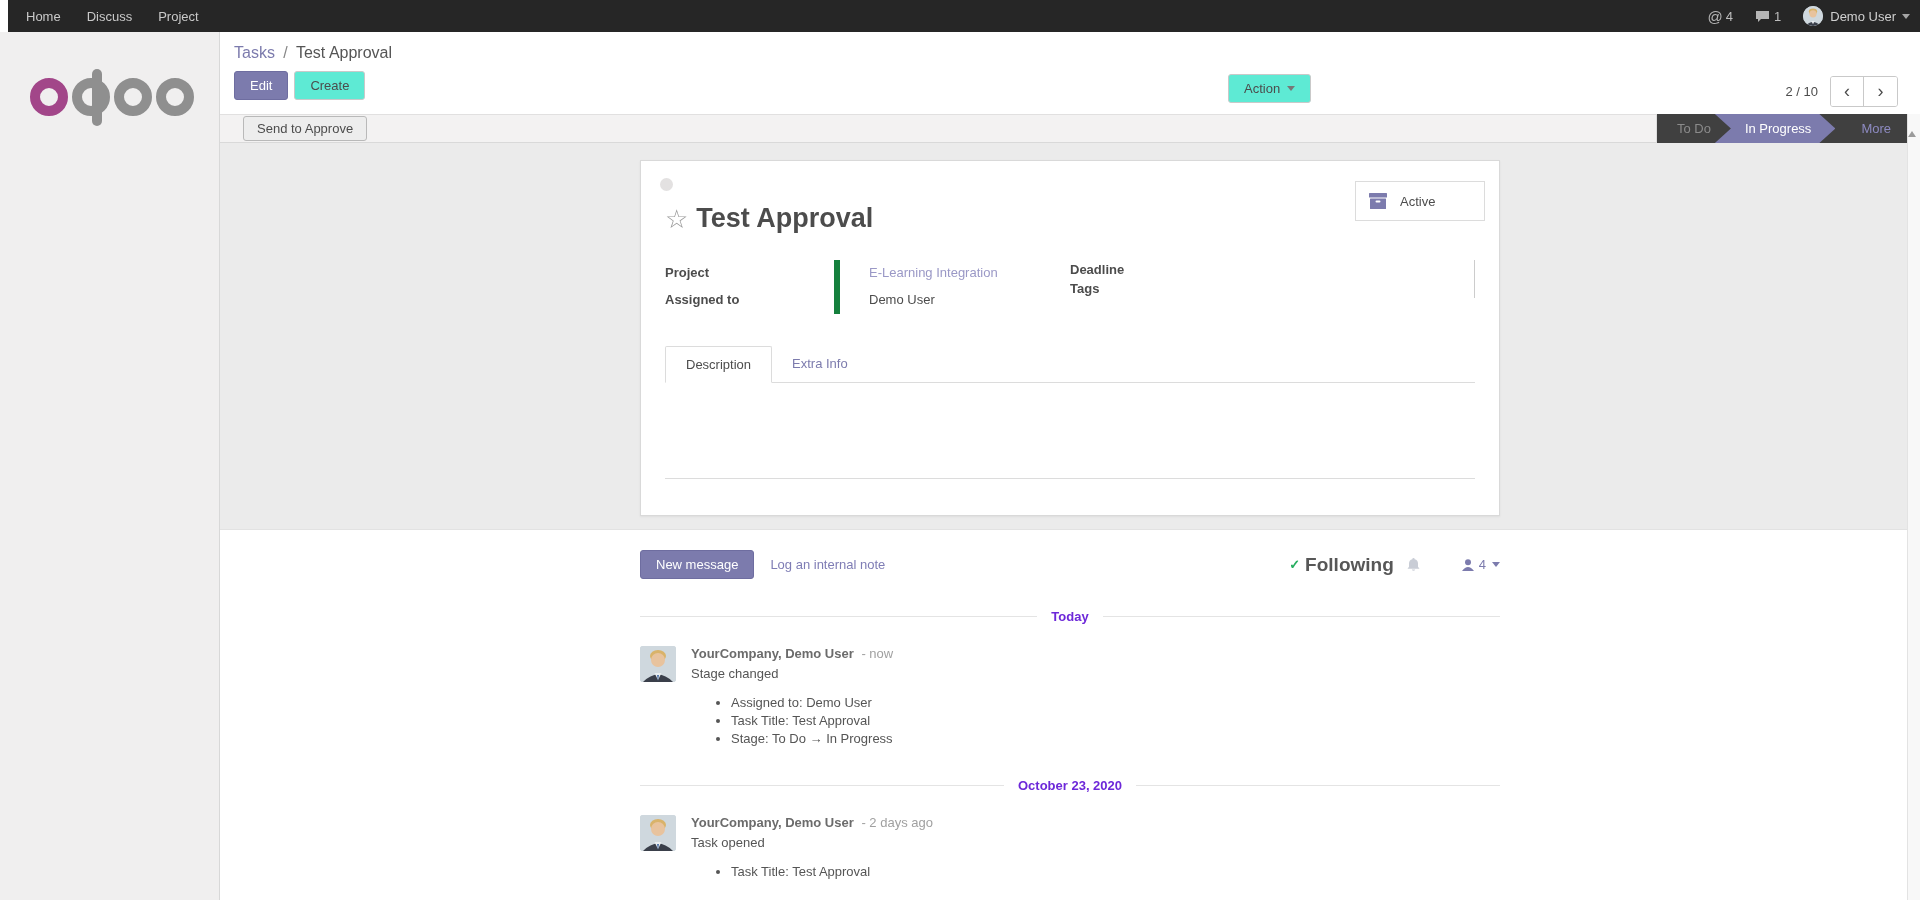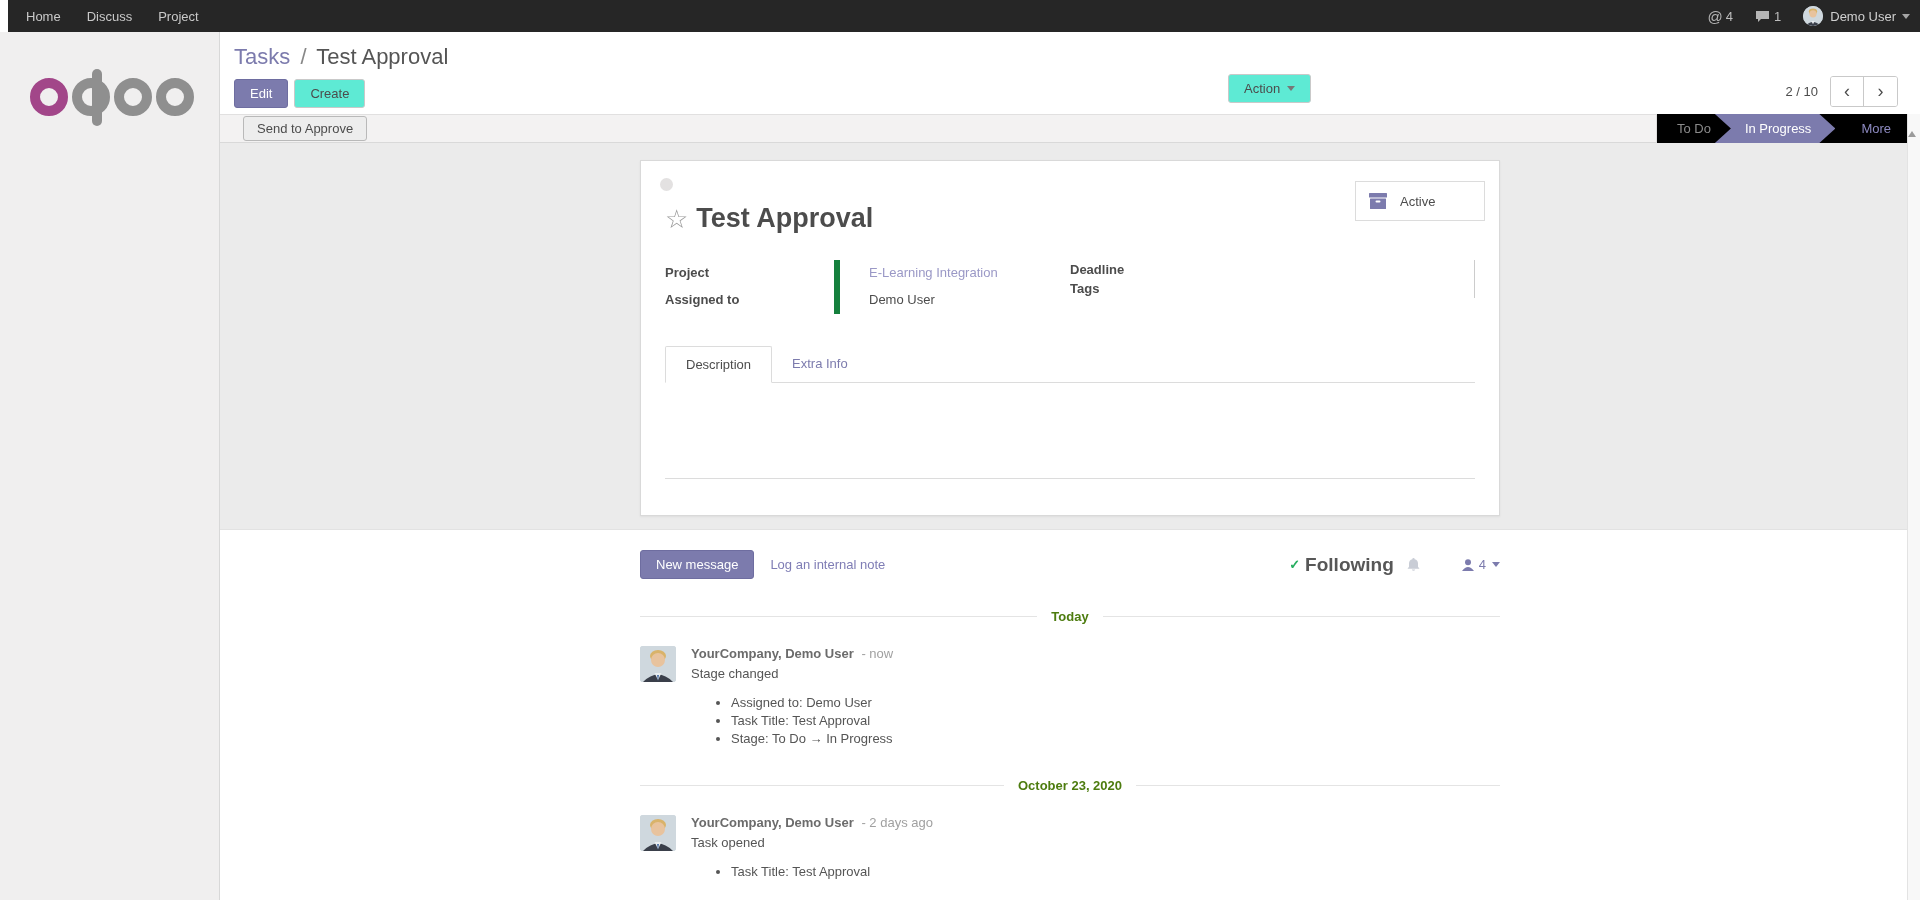--- a/index.html
+++ b/index.html
@@ -25,21 +25,21 @@
   .logo-o { width:38px; height:38px; border:10px solid #8f8f8f; border-radius:50%; margin-right:4px; }
   .logo-o.magenta { border-color:#a24689; }
   .logo-d { position:relative; }
   .logo-d .asc { position:absolute; top:-19px; right:-2px; width:10px; height:57px;
     background:#8f8f8f; border-radius:5px; }
 
   
   .main { position:absolute; top:32px; left:220px; right:0; bottom:0; background:#fff; }
 
   .control-panel { position:relative; height:82px; background:#fff; padding:12px 0 0 14px; }
-  .breadcrumb { font-size:22px; }
+  .breadcrumb { font-size:16px; }
   .bc-parent { color:#7c7bad; cursor:pointer; }
   .bc-sep { color:#888; margin:0 4px; }
   .bc-current { color:#555; }
   .cp-buttons { margin-top:9px; display:flex; }
   .btn { font-size:13px; border-radius:3px; padding:6px 15px; cursor:pointer;
     border:1px solid #c9c9c9; background:#5eead4; color:#4c4c4c; display:inline-flex; align-items:center; }
   .btn-primary { background:#7c7bad; border-color:#6e6da0; color:#fff; }
   .btn + .btn { margin-left:6px; }
   .action-btn { position:absolute; left:1008px; top:42px; }
   .action-btn .caret { color:#777; margin-left:7px; }
@@ -49,21 +49,21 @@
   .pager-btn { width:33px; height:29px; background:#fff; display:flex; align-items:center;
     justify-content:center; font-size:18px; color:#4c4c4c; cursor:pointer; }
   .pager-btn:first-child { border-right:1px solid #c9c9c9; }
 
   
   .statusbar { height:29px; background:#f3f2f2; border-top:1px solid #e1e0e0;
     border-bottom:1px solid #d9d9d9; display:flex; align-items:center; position:relative; }
   .send-btn { margin-left:23px; background:#ededed; border:1px solid #b9b9b9; border-radius:3px;
     font-size:13px; color:#4c4c4c; padding:4px 13px; cursor:pointer; }
   .stages { margin-left:auto; margin-right:13px; display:flex; align-items:stretch; height:29px;
-    background:#000000; border-left:1px solid #dedede; }
+    background:#404040; border-left:1px solid #dedede; }
   .stage { display:flex; align-items:center; font-size:13px; cursor:pointer; }
   .stage-normal { color:#8b8b8b; padding:0 20px; }
   .stage-active { background:#7c7bad; color:#fff; padding:0 24px 0 30px; margin-left:-16px;
     clip-path:polygon(0 0, calc(100% - 16px) 0, 100% 50%, calc(100% - 16px) 100%, 0 100%, 16px 50%); }
   .stage-link { color:#8d8ac1; padding:0 16px 0 26px; }
 
   
   .sheet-area { height:387px; background:#ebebeb; border-bottom:1px solid #e2e2e2; }
   .card { position:relative; width:860px; height:356px; margin:0 auto; top:17px;
     background:#fff; border:1px solid #d9d9d9; box-shadow:0 1px 2px rgba(0,0,0,.06);
@@ -98,21 +98,21 @@
   .chatter-top { display:flex; align-items:center; }
   .log-note { font-size:13px; color:#7f7db5; margin-left:16px; cursor:pointer; }
   .chatter-right { margin-left:auto; display:flex; align-items:center; }
   .follow-check { color:#27ae60; font-weight:bold; font-size:13px; margin-right:5px; }
   .follow-label { font-size:19px; font-weight:bold; color:#575757; cursor:pointer; }
   .bell { margin-left:12px; cursor:pointer; display:flex; }
   .followers { margin-left:40px; display:flex; align-items:center; color:#7c7bad; cursor:pointer; }
   .followers .count { font-size:13px; margin:0 6px 0 4px; }
   .divider { display:flex; align-items:center; margin-top:30px; }
   .divider .line { flex:1; border-top:1px solid #e4e4e4; }
-  .divider .date { font-size:13px; font-weight:bold; color:#4d7c0f; margin:0 14px; }
+  .divider .date { font-size:13px; font-weight:bold; color:#6d28d9; margin:0 14px; }
   .message { display:flex; margin-top:22px; }
   .avatar { width:36px; height:36px; border-radius:3px; overflow:hidden; flex:none; background:#cfd8de; }
   .msg-body { margin-left:15px; }
   .msg-head { font-size:13px; }
   .msg-author { font-weight:bold; color:#6b6b6b; }
   .msg-time { color:#a0a0a0; margin-left:4px; }
   .msg-subject { font-size:13px; color:#555; margin-top:5px; }
   .msg-bullets { margin:13px 0 0 40px; }
   .msg-bullets li { font-size:13px; color:#555; line-height:18px; }
 

